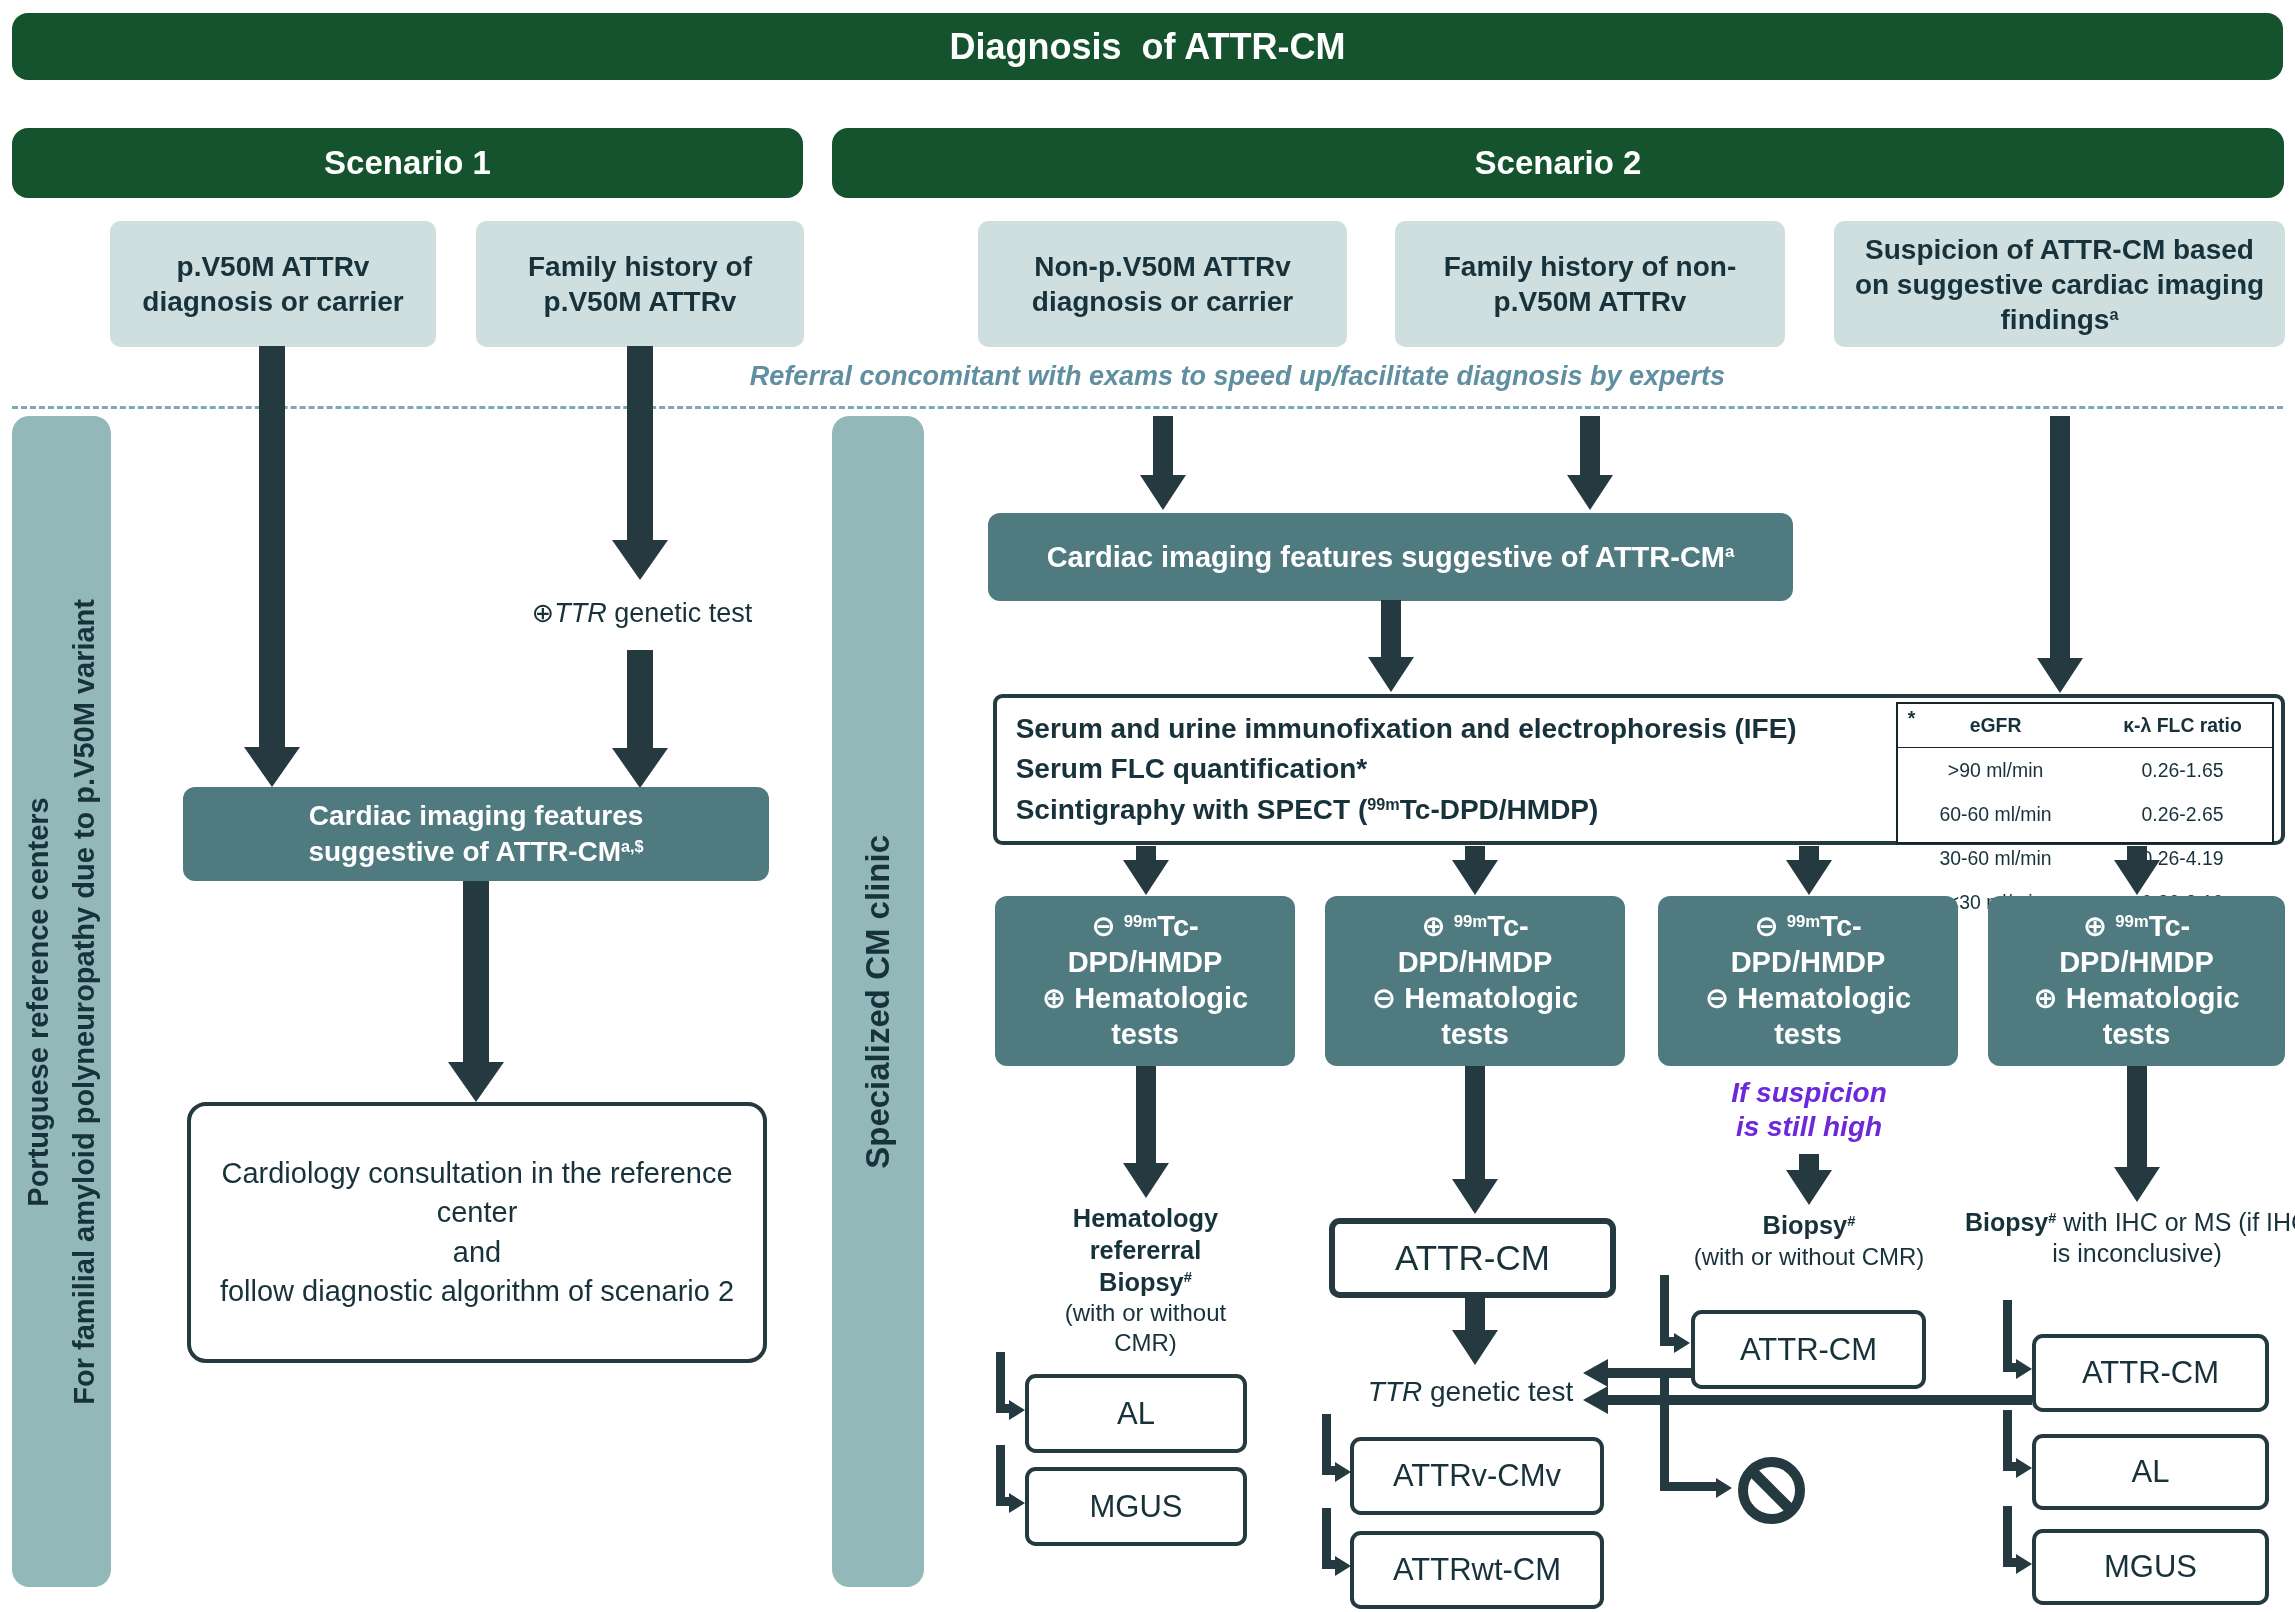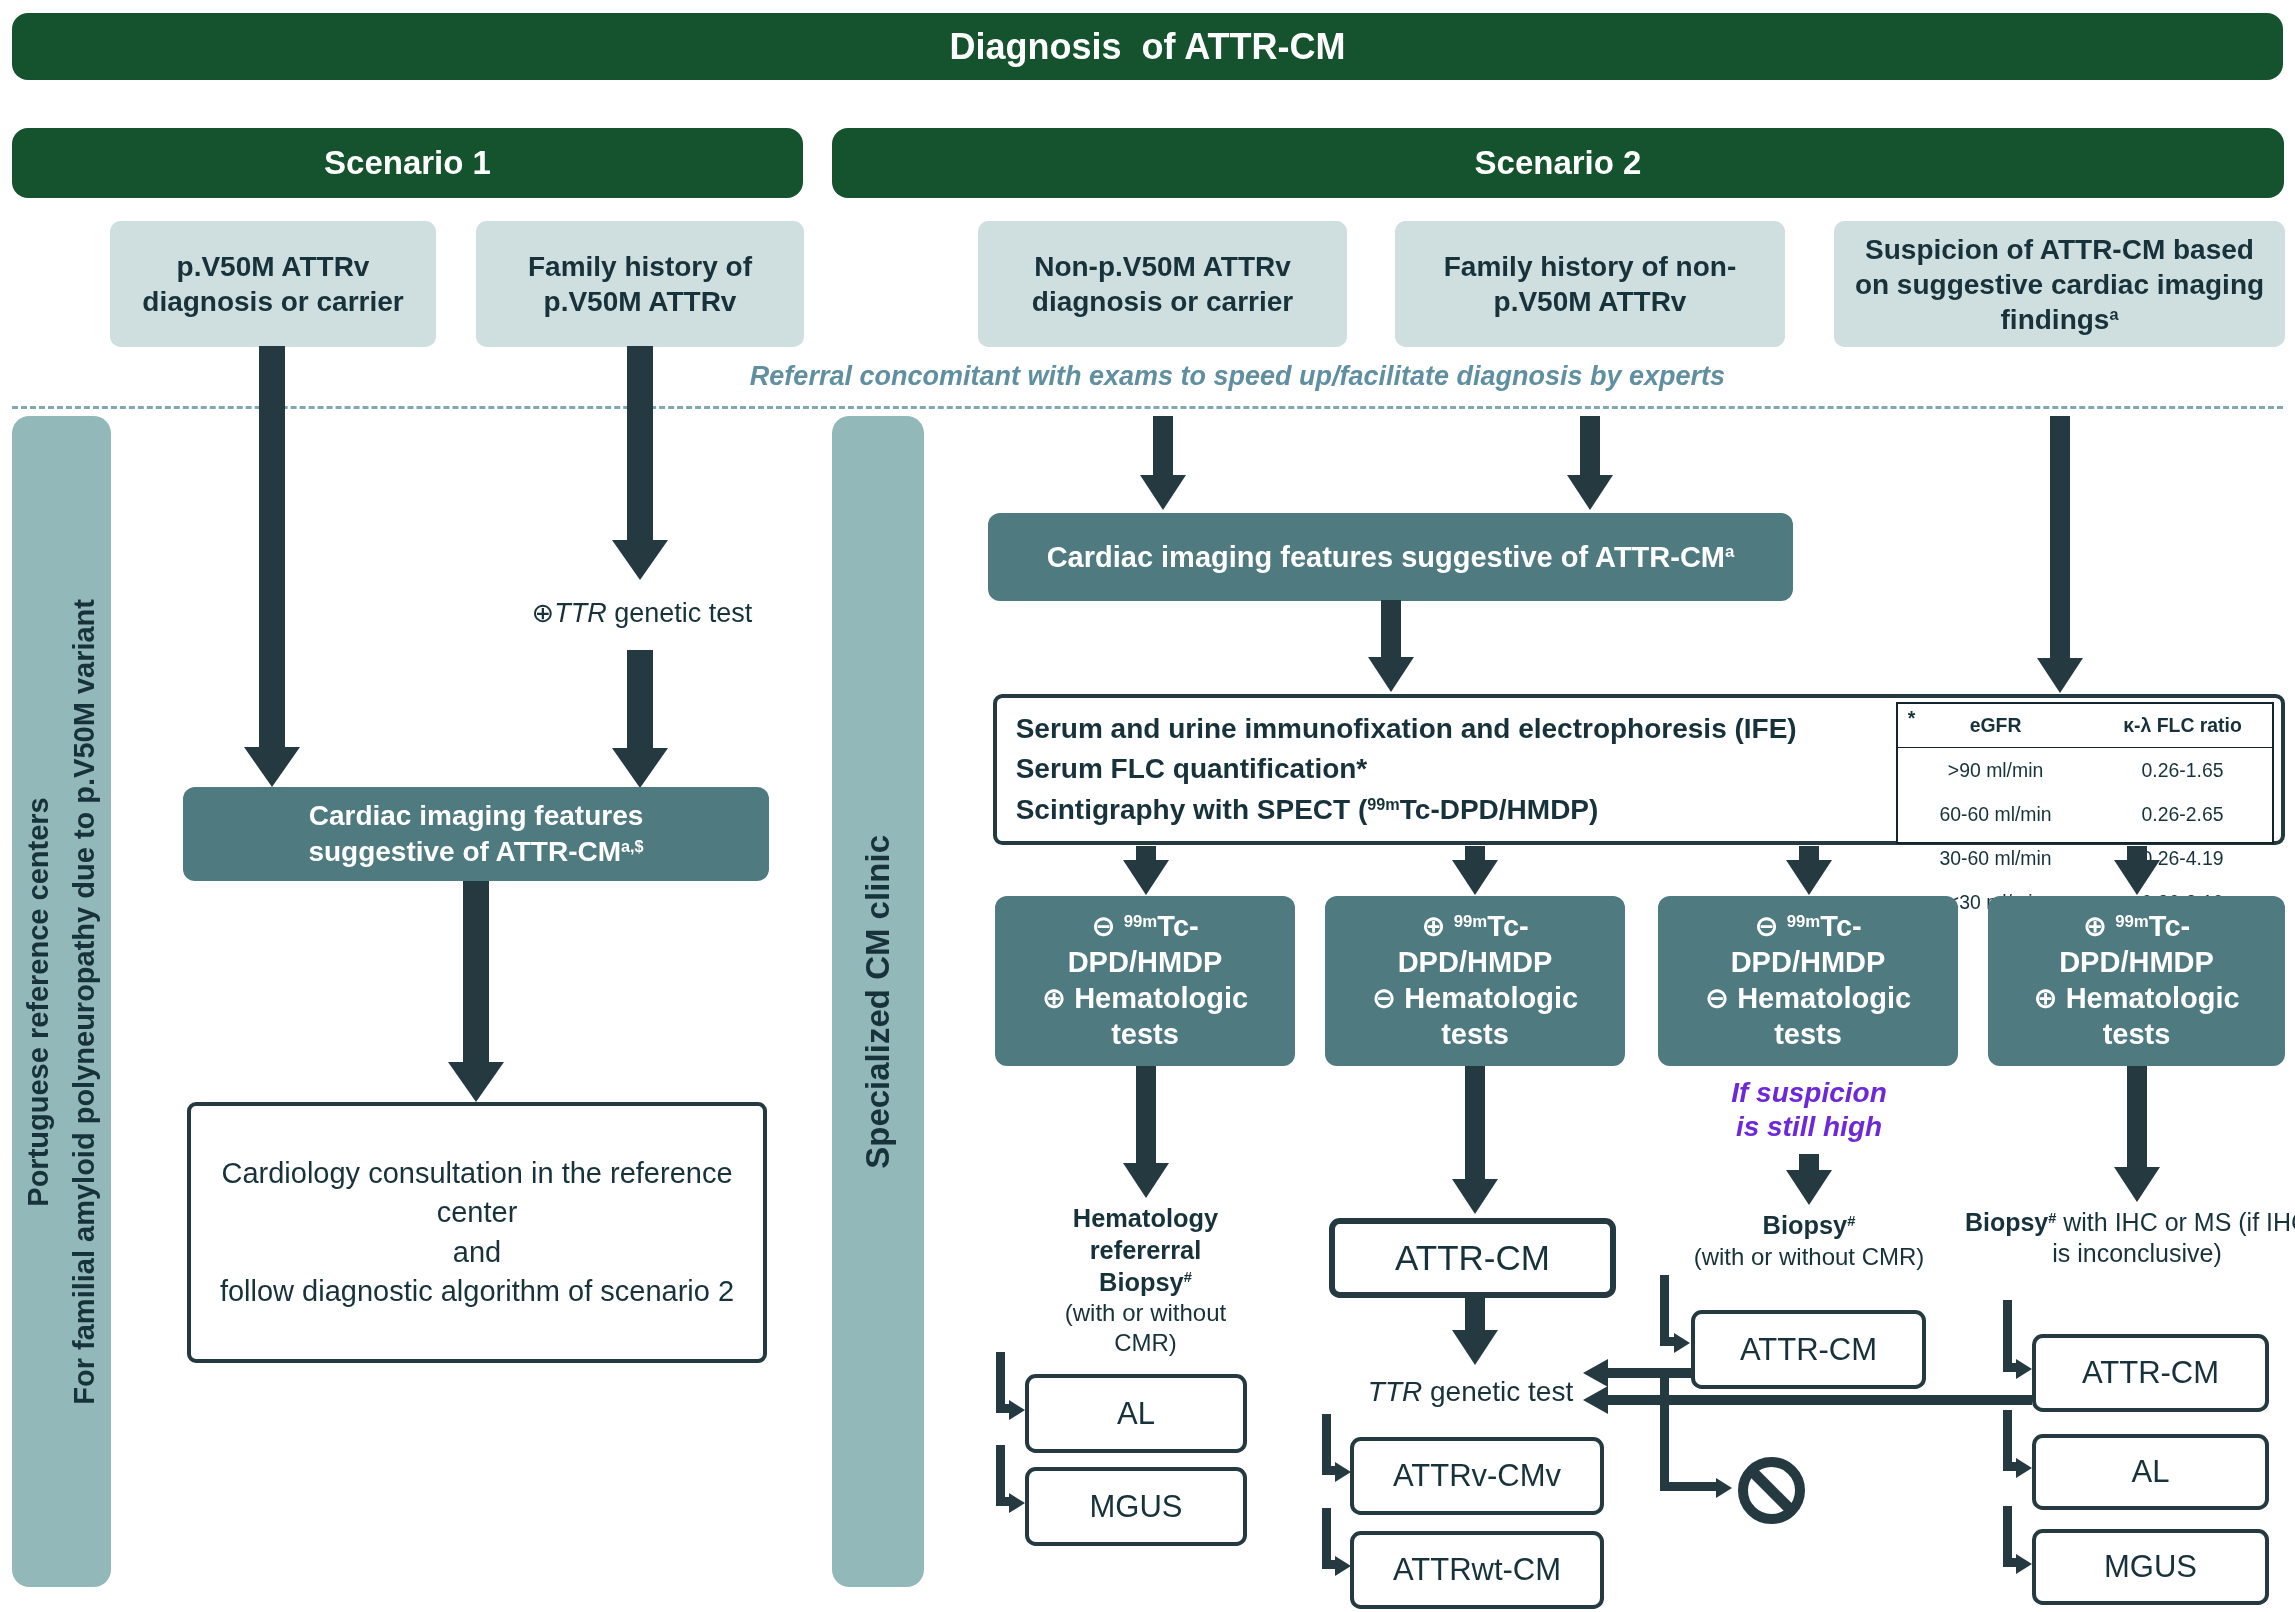--- a/index.html
+++ b/index.html
@@ -139,21 +139,21 @@
       <div>Cardiac imaging features</div>
       <div><span>suggestive of ATTR-CM</span><sup>a,$</sup></div>
     </div>
   </div>
 
   <div class="arr big" style="left:448px; top:881px; height:221px;">
       <div class="shaft"></div>
       <div class="head"></div>
     </div>
 
-  <div class="whitebox abs" style="left:187px; top:1102px; width:580px; height:261px; border-radius:9px; font-size:29px; line-height:1.35; padding:0 27px;">
+  <div class="whitebox abs" style="left:187px; top:1102px; width:580px; height:261px; border-radius:19px; font-size:29px; line-height:1.35; padding:0 27px;">
     <div>
       <div>Cardiology consultation in the reference center</div>
       <div>and</div>
       <div>follow diagnostic algorithm of scenario 2</div>
     </div>
   </div>
 
   <div class="arr" style="left:1140px; top:416px; height:94px;">
       <div class="shaft"></div>
       <div class="head"></div>

